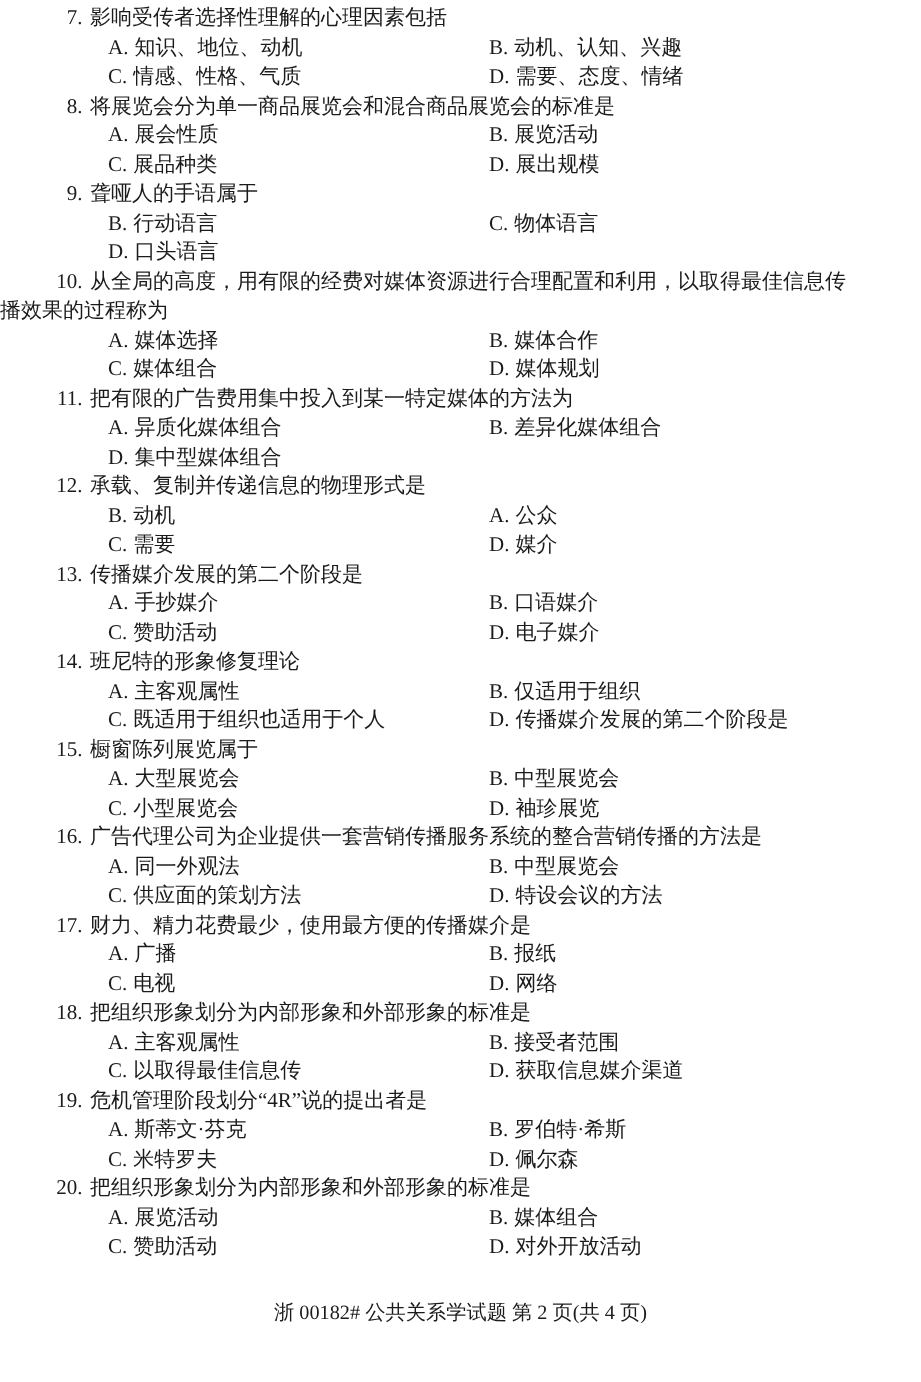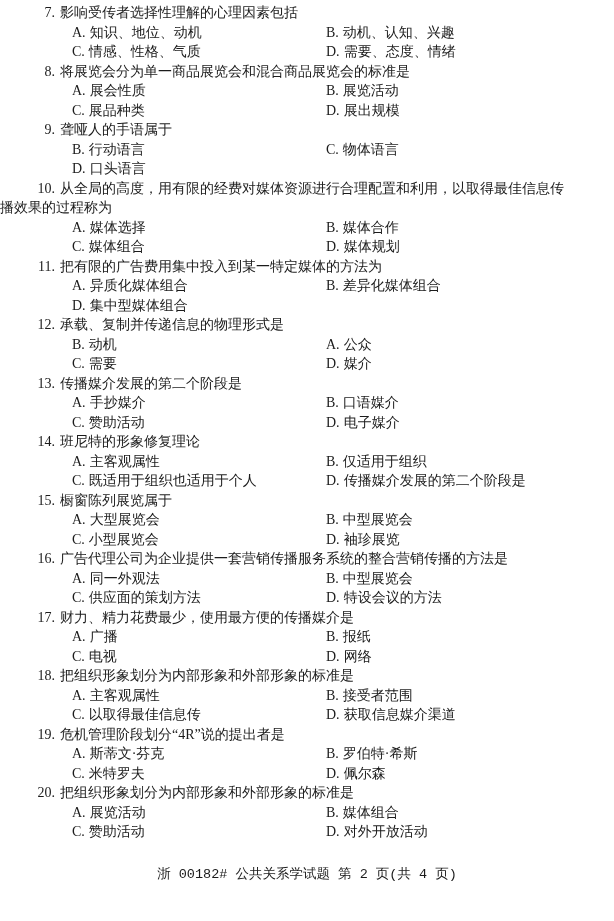--- a/index.html
+++ b/index.html
@@ -61,21 +61,20 @@
     margin-right: 4px;
   }
   .footer {
     position: absolute;
     top: 866px;
     left: 0;
     width: 100%;
     text-align: center;
     font-size: 13.5px;
     line-height: 18px;
-    font-family: Liberation Mono, monospace;
   }
 </style>
 </head>
 <body>
 
 <div class="page">
   <main class="content" id="questions-list">
       <section class="question">
         <div class="q-line"><span class="q-num">7.</span><span class="q-text">影响受传者选择性理解的心理因素包括</span></div>
         <div class="options">

